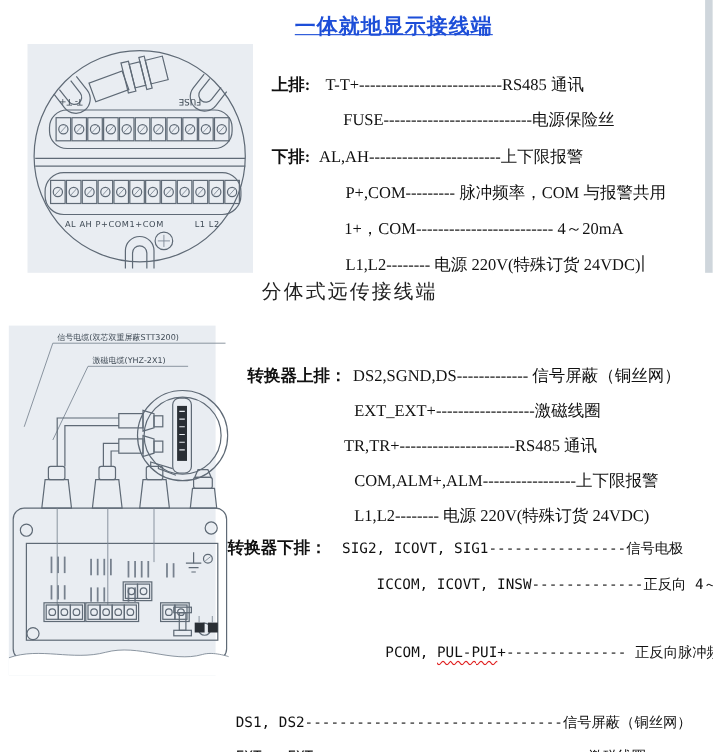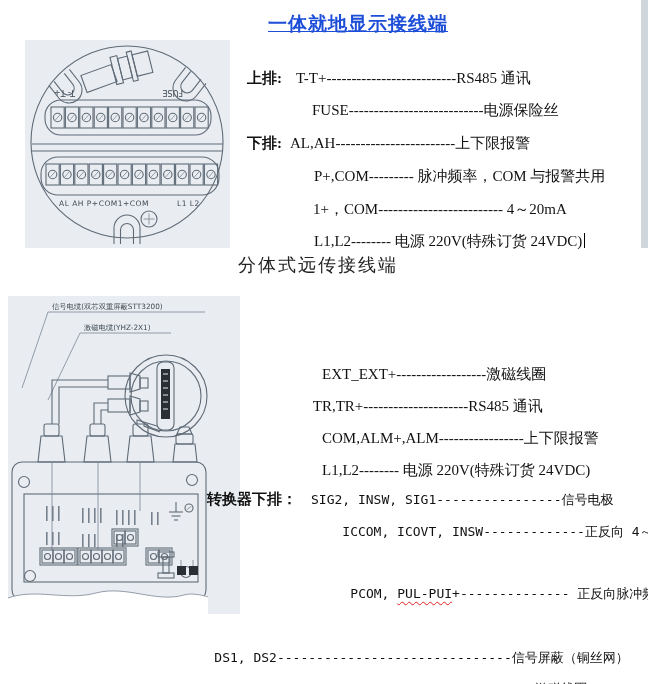--- a/index.html
+++ b/index.html
@@ -122,21 +122,21 @@
   </div>
   <div class="row" style="left:298px;top:179px;font-family:Liberation Serif, serif;">
     <span>1+，COM------------------------- 4～20mA</span>
   </div>
   <div class="row" style="left:299px;top:211px;">
     <span>L1,L2-------- 电源 220V(特殊订货 24VDC)</span><span class="cursor"></span>
   </div>
 
   <div class="subtitle">分体式远传接线端</div>
 
-  <div class="panel d" style="left:8px;top:296px;width:232px;height:318px;">
+  <div class="panel d" style="left:8px;top:296px;width:188px;height:318px;">
     <svg width="200" height="318" viewBox="0 0 200 318">
       <defs>
         <g id="t2">
           <rect class="ln" width="11" height="13"></rect>
           <circle class="ln" cx="5.5" cy="6.5" r="3"></circle>
         </g>
       </defs>
 
       <text x="44" y="13" font-size="7.3">信号电缆(双芯双重屏蔽STT3200)</text>
       <line class="thin" x1="40" y1="16" x2="197" y2="16"></line>
@@ -271,34 +271,37 @@
         <line class="ln" x1="166" y1="224" x2="170" y2="224"></line>
         <circle class="ln" cx="181" cy="212" r="4"></circle>
         <line class="thin" x1="178.5" y1="214" x2="183.5" y2="210"></line>
       </g>
 
       <path d="M0,302 C28,292 58,305 88,297 C118,289 148,307 176,299 C186,296 200,301 200,301 L200,318 L0,318 Z" fill="#ffffff" stroke="none"></path>
       <path d="M0,302 C28,292 58,305 88,297 C118,289 148,307 176,299 C186,296 200,301 200,301" class="thin"></path>
     </svg>
   </div>
 
+  <div class="row" style="left:210px;top:312px;">
+    <span class="blbl2">转换器上排：</span><span>DS2,SGND,DS------------- 信号屏蔽（铜丝网）</span>
+  </div>
   <div class="row" style="left:307px;top:344px;">
     <span>EXT_EXT+------------------激磁线圈</span>
   </div>
   <div class="row" style="left:298px;top:376px;">
     <span>TR,TR+---------------------RS485 通讯</span>
   </div>
   <div class="row" style="left:307px;top:408px;text-align:right;">
     <span>COM,ALM+,ALM-----------------上下限报警</span>
   </div>
   <div class="row" style="left:307px;top:440px;">
     <span>L1,L2-------- 电源 220V(特殊订货 24VDC)</span>
   </div>
   <div class="row" style="left:192px;top:469px;">
-    <span class="blbl2" style="margin-right:14px;">转换器下排：</span><span class="mono">SIG2, INSW, SIG1----------------信号电极</span>
+    <span class="blbl2" style="margin-right:14px;">转换器下排：</span><span class="mono">SIG2, ICOVT, SIG1----------------信号电极</span>
   </div>
   <div class="row mono" style="left:311px;top:502px;">
     <span>ICCOM, ICOVT, INSW-------------正反向 4～20Ma</span>
   </div>
   <div class="row mono" style="left:319px;top:564px;">
     <span>PCOM, </span><span class="wavy">PUL-PUI</span><span>+-------------- 正反向脉冲频率</span>
   </div>
   <div class="row mono" style="left:183px;top:628px;">
     <span>DS1, DS2------------------------------信号屏蔽（铜丝网）</span>
   </div>

